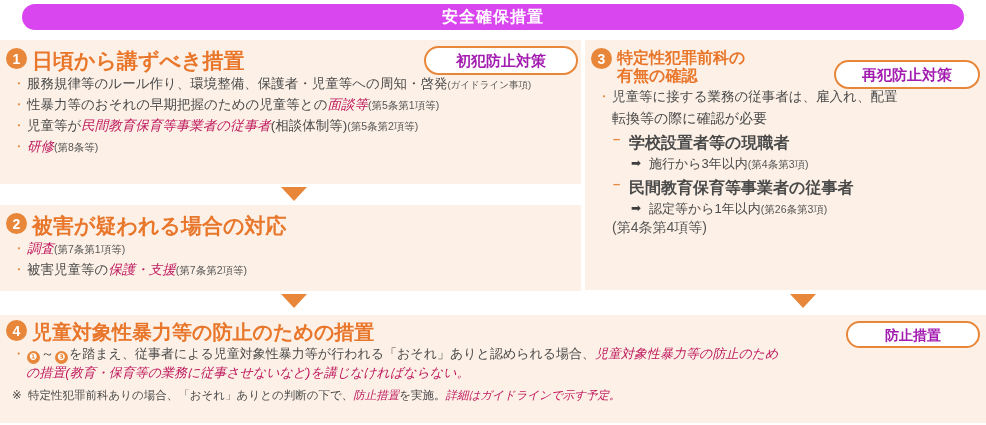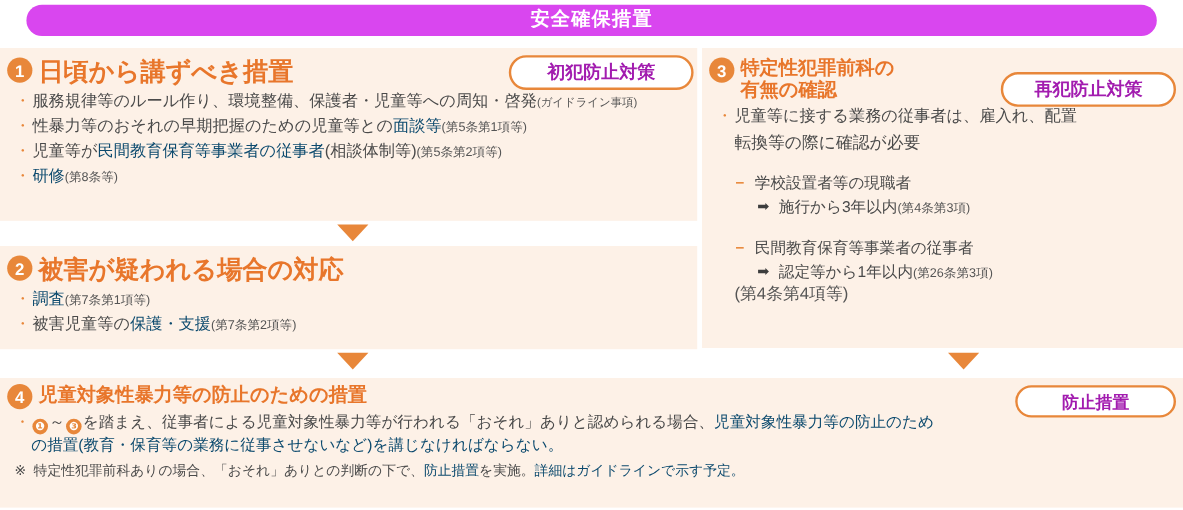--- a/index.html
+++ b/index.html
@@ -74,28 +74,29 @@
     color:#4a4a4a;
     margin:0 0 1px 0;
   }
   ul.blist > li::before{
     content:"・";
     position:absolute;left:4px;top:0;
     color:#e8873a;font-size:13.5px;
   }
   .body-wrap{padding:1px 6px 0 8px;}
 
-  .hl{color:#0c4a6e;}
+  .hl{color:#be185d;font-style:italic;}
   .ref{font-size:10.5px;color:#555;}
   .ref-tiny{font-size:9.5px;color:#555;}
 
   
   .dash-item{
-    position:relative;padding-left:16px;font-size:13px;line-height:1.45;
-    margin-top:15px;
+    position:relative;padding-left:16px;font-size:16px;line-height:1.45;
+    margin-top:2px;
+    font-weight:bold;
   }
   .dash-item::before{
     content:"–";position:absolute;left:0px;top:-1px;color:#e8873a;
     font-size:13px;font-weight:bold;
   }
   .arrow-item{
     position:relative;padding-left:18px;font-size:13px;line-height:1.45;
     margin-top:1px;
   }
   .arrow-item::before{
@@ -112,21 +113,21 @@
     border-left:13px solid transparent;
     border-right:13px solid transparent;
     border-top:14px solid #e8873a;
   }
   #arrow-1-2{left:281px;top:187px;}
   #arrow-2-4{left:281px;top:294px;}
   #arrow-3-4{left:790px;top:294px;}
 
   
   #panel4 .sec-head{padding-top:5px;}
-  #panel4 .sec-title{font-size:16px;}
+  #panel4 .sec-title{font-size:20px;}
   .s4-body{padding:2px 8px 0 10px;}
   .s4-line{
     position:relative;padding-left:16px;
     font-size:13px;line-height:1.45;color:#4a4a4a;
   }
   .s4-line::before{
     content:"・";position:absolute;left:2px;top:0;color:#e8873a;font-size:13px;
   }
   .s4-cont{padding-left:16px;font-size:13px;line-height:1.45;}
   .s4-note{

